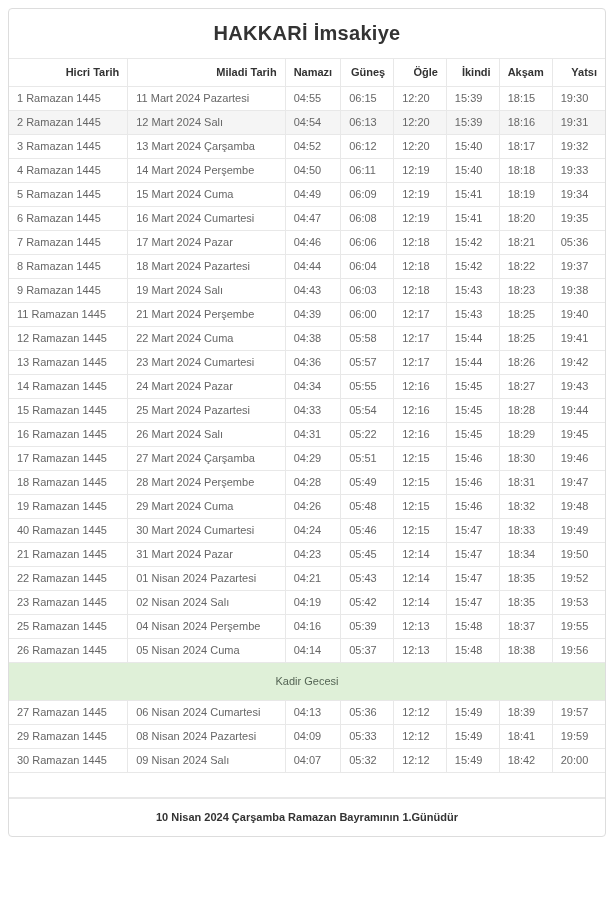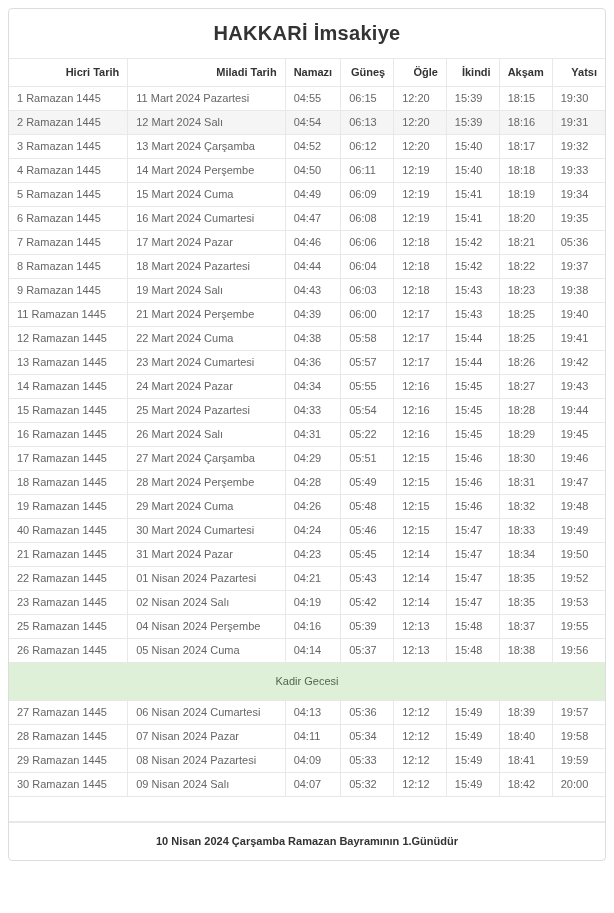--- a/index.html
+++ b/index.html
@@ -355,30 +355,20 @@
           <td>27 Ramazan 1445</td>
           <td>06 Nisan 2024 Cumartesi</td>
           <td>04:13</td>
           <td>05:36</td>
           <td>12:12</td>
           <td>15:49</td>
           <td>18:39</td>
           <td>19:57</td>
         </tr>
         <tr>
-          <td>28 Ramazan 1445</td>
-          <td>07 Nisan 2024 Pazar</td>
-          <td>04:11</td>
-          <td>05:34</td>
-          <td>12:12</td>
-          <td>15:49</td>
-          <td>18:40</td>
-          <td>19:58</td>
-        </tr>
-        <tr>
           <td>29 Ramazan 1445</td>
           <td>08 Nisan 2024 Pazartesi</td>
           <td>04:09</td>
           <td>05:33</td>
           <td>12:12</td>
           <td>15:49</td>
           <td>18:41</td>
           <td>19:59</td>
         </tr>
         <tr>

